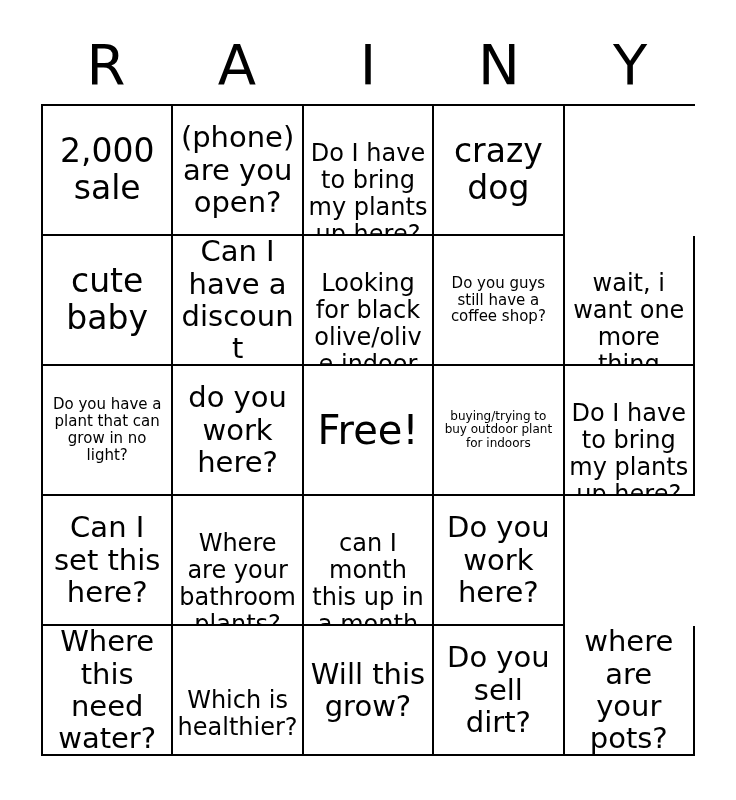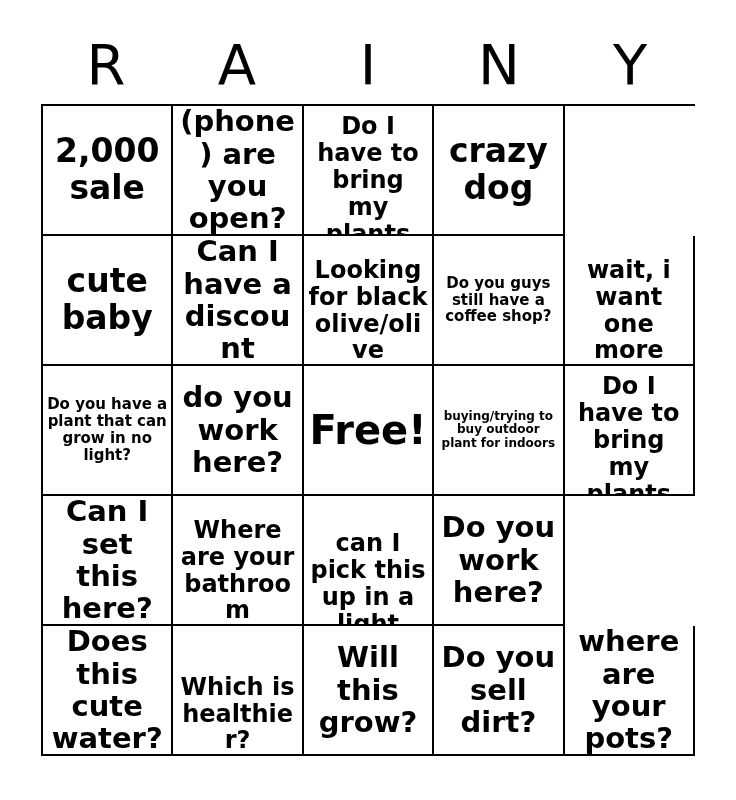--- a/index.html
+++ b/index.html
@@ -41,21 +41,20 @@
     font-family: "DejaVu Sans", sans-serif;
   }
   .grid {
     width: 654px;
     margin-top: 8px;
     border-top: 2px solid #000;
     border-left: 2px solid #000;
     box-sizing: border-box;
     display: flex;
     flex-direction: column;
-    font-weight: bold;
   }
   .row {
     display: flex;
     flex-direction: row;
   }
   .cell {
     width: 130.4px;
     height: 130px;
     border-right: 2px solid #000;
     border-bottom: 2px solid #000;
@@ -147,30 +146,30 @@
     </div>
 
     <div class="row">
       <div class="cell fs-lg">
           <span>Can I set this here?</span>
         </div>
       <div class="cell fs-md">
           <span>Where are your bathroom plants?</span>
         </div>
       <div class="cell fs-md">
-          <span>can I pick this up in a light</span>
+          <span>can I month this up in a month</span>
         </div>
       <div class="cell fs-lg">
           <span>Do you work here?</span>
         </div>
     </div>
 
     <div class="row">
       <div class="cell fs-lg">
-          <span>Does this cute water?</span>
+          <span>Where this need water?</span>
         </div>
       <div class="cell fs-md">
           <span>Which is healthier?</span>
         </div>
       <div class="cell fs-lg">
           <span>Will this grow?</span>
         </div>
       <div class="cell fs-lg">
           <span>Do you sell dirt?</span>
         </div>

